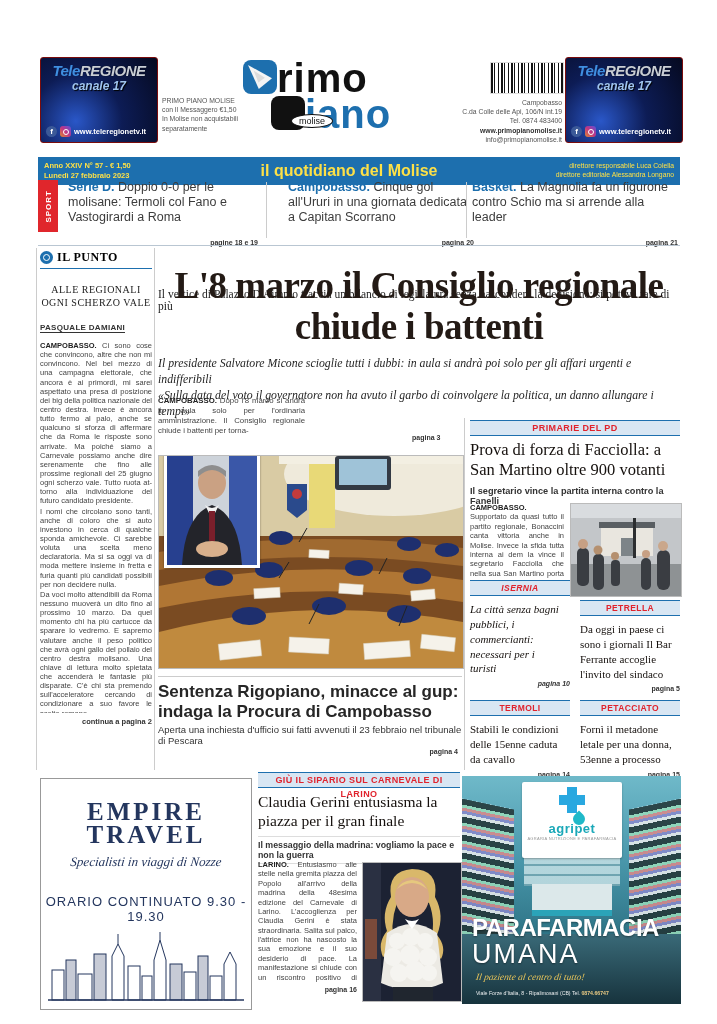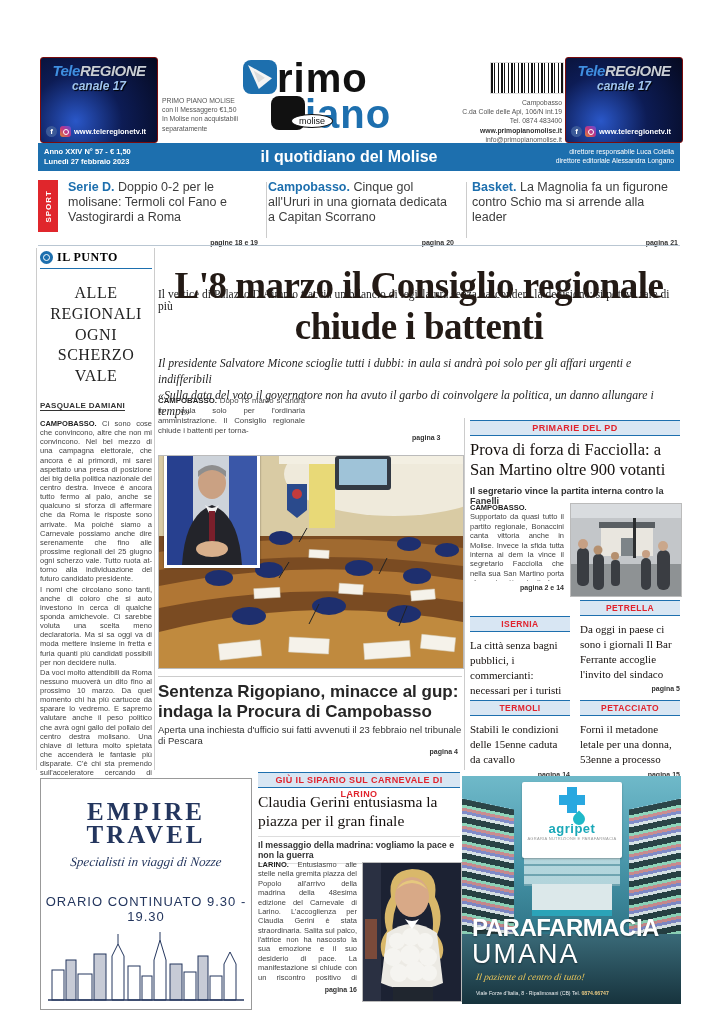--- a/index.html
+++ b/index.html
@@ -43,21 +43,21 @@
   .molise-oval{position:absolute;left:20px;bottom:2px;border:1.5px solid #111;border-radius:50%;
       padding:1px 7px;font-size:9px;color:#111;background:#fff;}
 
   .barcode{width:72px;height:30px;background:repeating-linear-gradient(90deg,
       #111 0 2px,#fff 2px 3px,#111 3px 4px,#fff 4px 7px,#111 7px 8px,#fff 8px 10px);
       border:1px solid #ddd;}
   .address{width:112px;font-size:6.8px;line-height:1.35;color:#555;text-align:right;}
   .address .strong{font-weight:bold;color:#333;}
 
   
-  .bluestrip{left:38px;top:143px;width:642px;height:28px;background:#1d6fae;color:#ffffff;
+  .bluestrip{left:38px;top:157px;width:642px;height:28px;background:#1d6fae;color:#fde047;
       display:flex;align-items:center;}
   .bs-left{width:150px;font-size:7.5px;font-weight:bold;line-height:1.3;padding-left:6px;}
   .bs-center{flex:1;text-align:center;font-size:16px;font-weight:bold;}
   .bs-right{width:170px;font-size:6.8px;text-align:right;line-height:1.3;padding-right:6px;}
 
   
   .sport-tab{left:38px;top:180px;width:20px;height:52px;background:#e0262c;color:#fff;
       display:flex;align-items:center;justify-content:center;}
   .sport-tab span{writing-mode:vertical-rl;transform:rotate(180deg);font-size:8px;
       font-weight:bold;letter-spacing:1px;}
@@ -67,21 +67,21 @@
   .vsep{top:182px;width:1px;height:56px;background:#ccc;}
   .hrule{left:38px;width:642px;height:1px;background:#b9c6d2;}
 
   
   .rail{left:40px;top:250px;width:112px;height:520px;}
   .rail-border{top:248px;width:1px;height:522px;background:#ccc;}
   .ip-head{display:flex;align-items:center;gap:4px;border-bottom:1px solid #1d6fae;padding-bottom:3px;}
   .ip-icon{width:13px;height:13px;border-radius:50%;background:#1d6fae;position:relative;}
   .ip-icon::after{content:"";position:absolute;inset:3px;border:1.5px solid #fff;border-radius:50%;}
   .ip-title{color:#000000;font-weight:bold;font-size:12px;letter-spacing:.5px;font-family:"Liberation Serif",serif;}
-  .rail-title{font-family:"Liberation Serif",serif;font-size:16px;line-height:1.3;text-align:center;
+  .rail-title{font-family:"Liberation Serif",serif;font-size:10px;line-height:1.3;text-align:center;
       color:#222;margin-top:14px;letter-spacing:.5px;}
   .rail-author{font-size:8px;font-weight:bold;color:#333;border-bottom:1px solid #333;
       display:inline-block;margin-top:14px;letter-spacing:.3px;}
   .rail-body{font-size:7.5px;line-height:1.22;color:#444;margin-top:7px;height:372px;overflow:hidden;}
   .rail-body p{margin:0 0 1px 0;}
   .rail-body .lead{font-weight:bold;color:#222;}
   .rail-continua{text-align:right;font-size:7.5px;font-weight:bold;color:#333;margin-top:4px;}
 
   
   .kicker{left:158px;top:252px;width:522px;font-family:"Liberation Serif",serif;font-size:11.5px;color:#1a1a1a;margin-top:36px;}
@@ -244,25 +244,25 @@
       <div>direttore responsabile Luca Colella</div>
       <div>direttore editoriale Alessandra Longano</div>
     </div>
   </div>
 
   <div class="abs sport-tab">
       <span>SPORT</span>
     </div>
 
   <div class="abs teaser" style="left:68px;width:192px;">
-    <span class="lead">Serie D.</span><span> Doppio 0-2 per le molisane: Termoli col Fano e Vastogirardi a Roma</span>
+    <span class="lead">Serie D.</span><span> Doppio 0-0 per le molisane: Termoli col Fano e Vastogirardi a Roma</span>
     <span class="pg">pagine 18 e 19</span>
   </div>
   <div class="abs vsep" style="left:266px;"></div>
-  <div class="abs teaser" style="left:268px;width:188px;">
+  <div class="abs teaser" style="left:288px;width:188px;">
     <span class="lead">Campobasso.</span><span> Cinque gol all'Ururi in una giornata dedicata a Capitan Scorrano</span>
     <span class="pg">pagina 20</span>
   </div>
   <div class="abs vsep" style="left:466px;"></div>
   <div class="abs teaser" style="left:472px;width:208px;">
     <span class="lead">Basket.</span><span> La Magnolia fa un figurone contro Schio ma si arrende alla leader</span>
     <span class="pg">pagina 21</span>
   </div>
 
   <div class="abs hrule" style="top:245px;"></div>
@@ -400,21 +400,21 @@
       </g>
       <circle cx="12" cy="40" r="5" fill="#c7a084"></circle>
         <circle cx="27" cy="46" r="4.5" fill="#b5906f"></circle>
       <circle cx="92" cy="42" r="5" fill="#caa78b"></circle>
         <circle cx="75" cy="50" r="4" fill="#c7a084"></circle>
       <circle cx="44" cy="52" r="4" fill="#b5906f"></circle>
       <rect x="0" y="0" width="110" height="14" fill="#d9dcdf"></rect>
     </svg>
   </div>
 
-  <div class="abs brief" style="left:470px;top:616px;">
+  <div class="abs brief" style="left:470px;top:580px;font-style:italic;">
     <div class="labelbar">ISERNIA</div>
     <div class="brief-text" style="width:92px;">La città senza bagni pubblici, i commercianti: necessari per i turisti</div>
     <div class="brief-pg">pagina 10</div>
   </div>
   <div class="abs brief" style="left:580px;top:600px;">
     <div class="labelbar">PETRELLA</div>
     <div class="brief-text">Da oggi in paese ci sono i giornali Il Bar Ferrante accoglie l'invito del sindaco</div>
     <div class="brief-pg">pagina 5</div>
   </div>
   <div class="abs brief" style="left:470px;top:700px;">

